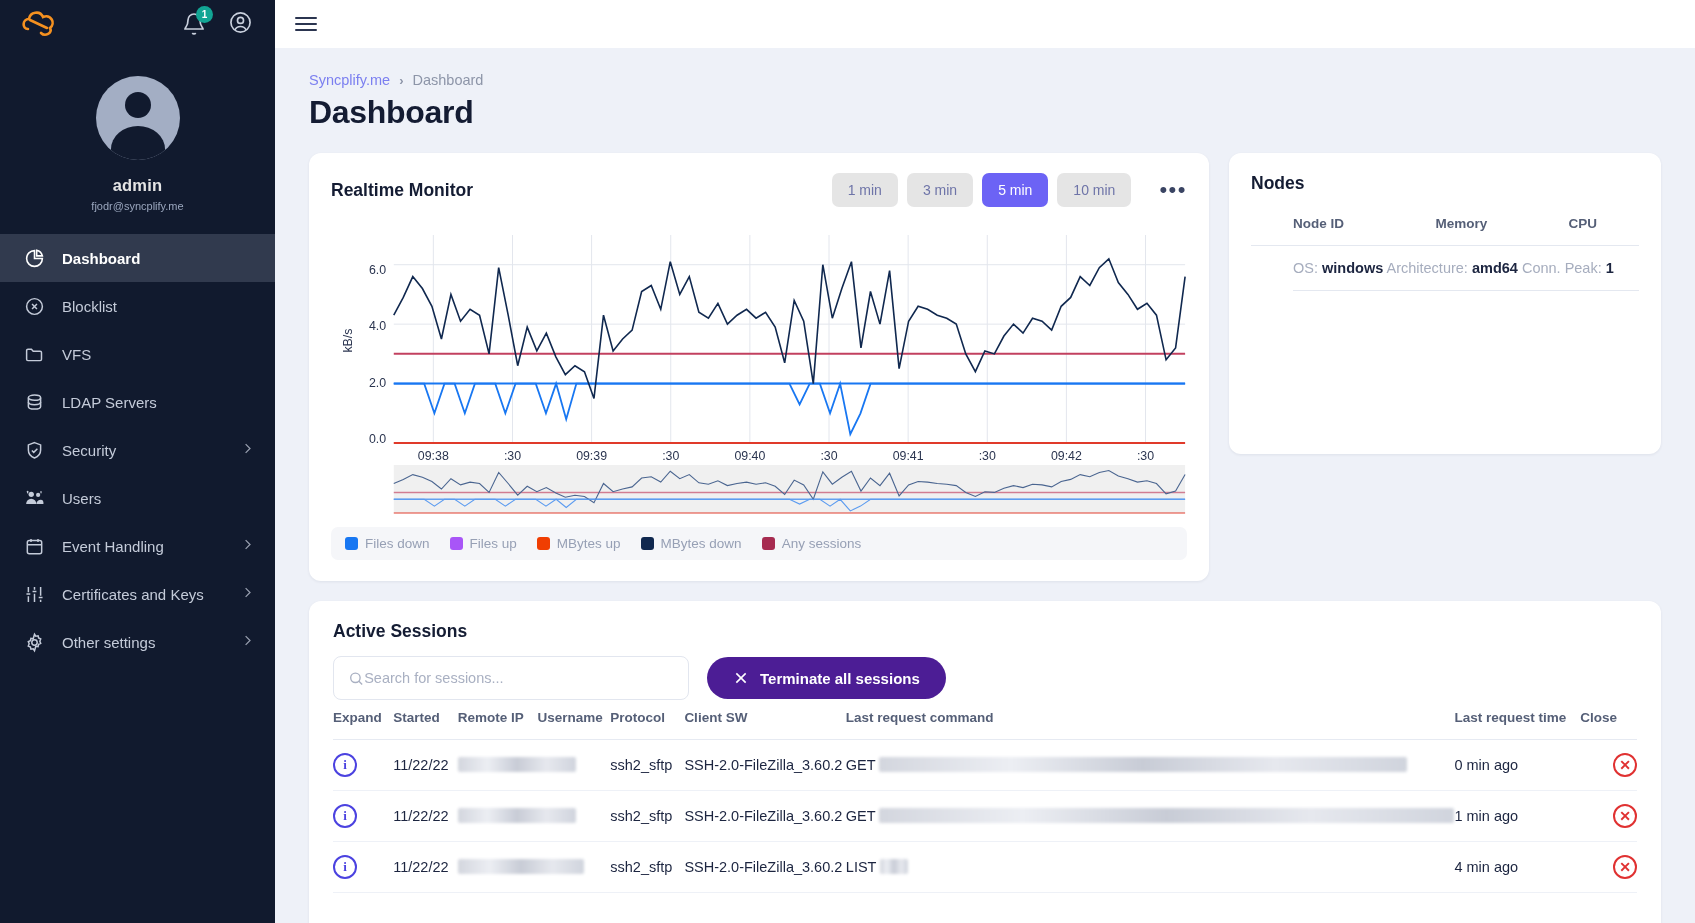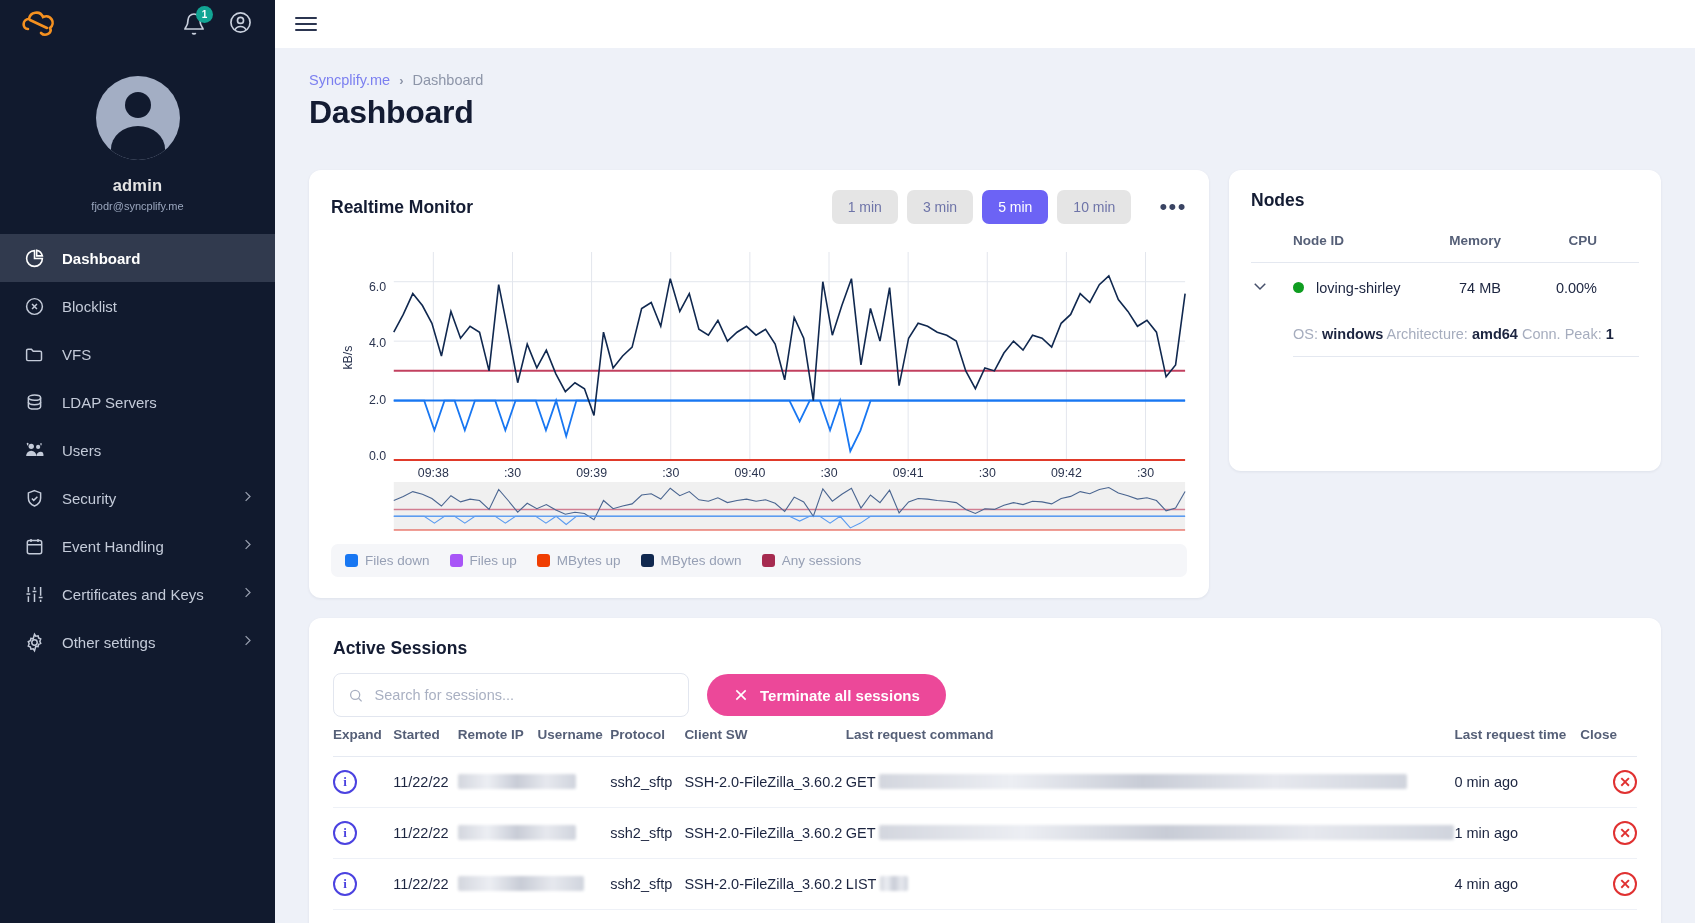--- a/index.html
+++ b/index.html
@@ -71,21 +71,21 @@
   .topbar { height:48px; background:#fff; display:flex; align-items:center; padding-left:20px; flex:0 0 48px;}
   .hamburger { width:22px; cursor:pointer; }
   .hamburger div { height:2px; background:#2b3550; margin:4px 0; border-radius:2px; }
 
   .content { flex:1; padding: 24px 34px 0 34px; overflow:hidden; }
   .crumb { font-size:14.5px; color:#8d95a8; display:flex; align-items:center; gap:9px; }
   .crumb a { color:#7b7ff0; text-decoration:none; cursor:pointer; }
   .crumb .sep { color:#8d95a8; font-size:13px; font-weight:700;}
   .page-title { font-size:32px; font-weight:800; color:#141c33; margin-top:6px; letter-spacing:-.3px;}
 
-  .row { display:flex; gap:20px; margin-top:39px; align-items:flex-start;border-radius:19px;}
+  .row { display:flex; gap:20px; margin-top:22px; align-items:flex-start;border-radius:19px;}
   .card { background:#fff; border-radius:12px; box-shadow: 0 1px 3px rgba(20,30,60,.07); }
 
   .monitor { flex:1; padding:20px 22px 14px 22px; height: 428px;}
   .monitor-head { display:flex; align-items:center; }
   .card-title { font-size:17.5px; font-weight:700; color:#141c33; }
   .seg { margin-left:auto; display:flex; gap:9px; margin-right:28px;}
   .seg button {
     border:0; background:#e5e5e5; color:#6e74a8;
     font-family:inherit; font-size:14px; padding: 9px 16px; border-radius:7px; cursor:pointer;
   }
@@ -109,26 +109,26 @@
   .ntable td { font-size:14.5px; color:#1c2540; padding:14px 0; }
   .nd-dot { width:11px; height:11px; border-radius:50%; background:#0f9d20; display:inline-block; margin-right:12px;}
   .ndetail { font-size:13.5px; padding-bottom:14px; border-bottom:1px solid #e4e8f0; }
   .ndetail .k { color:#a6adbe; }
   .ndetail .v { color:#1c2540; font-weight:600; }
 
   .sessions { margin-top:20px; padding: 20px 24px 0 24px; height: 388px; }
   .s-row { display:flex; align-items:center; gap:18px; margin-top:14px;}
   .search {
     flex:0 0 356px; height:44px; border:1px solid #e2e6ef; border-radius:8px;
-    display:flex; align-items:center; padding: 0 14px; gap:11px;
+    display:flex; align-items:center; padding: 0 14px; 
   }
   .search input { border:0; outline:0; font-family:inherit; font-size:14.5px; color:#2a3350; width:100%; }
   .search input::placeholder { color:#a9b0c2; }
   .termbtn {
-    background:#ec4899; color:#fff; border:0; border-radius:24px;
+    background:#4c1d95; color:#fff; border:0; border-radius:24px;
     height:42px; padding:0 26px; font-family:inherit; font-size:15px; font-weight:600;
     display:flex; align-items:center; gap:11px; cursor:pointer;
   }
 
   .stable { width:100%; border-collapse:collapse; margin-top:10px; }
   .stable th {
     font-size:13.5px; color:#555f77; font-weight:600; text-align:left;
     padding-bottom:14px; border-bottom:1px solid #e6eaf2; white-space:nowrap;
   }
   .stable td { padding:13px 0; border-bottom:1px solid #eef1f7; font-size:14.5px; color:#1c2540; white-space:nowrap;}
@@ -219,45 +219,45 @@
           <ellipse cx="12" cy="6.5" rx="7" ry="3"></ellipse>
           <path d="M5 6.5v5c0 1.7 3.1 3 7 3s7-1.3 7-3v-5"></path>
           <path d="M5 11.5v5c0 1.7 3.1 3 7 3s7-1.3 7-3v-5"></path>
         </svg>
         </span>
       <span class="nav-label">LDAP Servers</span>
     </div>
 
     <div class="nav-item">
       <span class="nav-ico">
+        <svg width="21" height="21" viewBox="0 0 24 24" fill="none" stroke="#c4cbd9" stroke-width="1.7">
+          <path d="M12 3l7 2.6v5.8c0 4.3-2.9 7.7-7 9.1-4.1-1.4-7-4.8-7-9.1V5.6z"></path>
+          <path d="M9 12l2.1 2.1L15.3 10"></path>
+        </svg>
+        </span>
+      <span class="nav-label">Security</span>
+      <span class="chev">
+        <svg width="15" height="15" viewBox="0 0 24 24" fill="none" stroke="#c4cbd9" stroke-width="2">
+            <path d="M9 5l7 7-7 7"></path>
+          </svg>
+      </span>
+    </div>
+
+    <div class="nav-item">
+      <span class="nav-ico">
         <svg width="22" height="22" viewBox="0 0 24 24" fill="#c4cbd9">
           <circle cx="9" cy="8" r="2.9"></circle>
             <circle cx="16.5" cy="8.6" r="2.3"></circle>
           <path d="M3.4 18.5a5.6 5.6 0 0 1 11.2 0z"></path>
           <path d="M14.6 18.5a4.6 4.6 0 0 1 6.3-4.3c.9.7 1.4 1.8 1.4 3v1.3z"></path>
           <rect x="4.3" y="4" width="1.5" height="3" rx=".7"></rect>
           <rect x="19" y="4.4" width="1.3" height="2.6" rx=".6"></rect>
         </svg>
         </span>
       <span class="nav-label">Users</span>
-    </div>
-
-    <div class="nav-item">
-      <span class="nav-ico">
-        <svg width="21" height="21" viewBox="0 0 24 24" fill="none" stroke="#c4cbd9" stroke-width="1.7">
-          <path d="M12 3l7 2.6v5.8c0 4.3-2.9 7.7-7 9.1-4.1-1.4-7-4.8-7-9.1V5.6z"></path>
-          <path d="M9 12l2.1 2.1L15.3 10"></path>
-        </svg>
-        </span>
-      <span class="nav-label">Security</span>
-      <span class="chev">
-        <svg width="15" height="15" viewBox="0 0 24 24" fill="none" stroke="#c4cbd9" stroke-width="2">
-            <path d="M9 5l7 7-7 7"></path>
-          </svg>
-      </span>
     </div>
 
     <div class="nav-item">
       <span class="nav-ico">
         <svg width="21" height="21" viewBox="0 0 24 24" fill="none" stroke="#c4cbd9" stroke-width="1.7">
           <rect x="3.8" y="5.2" width="16.4" height="15" rx="2.2"></rect>
           <path d="M3.8 10h16.4M8 3.5v3.4M16 3.5v3.4"></path>
         </svg>
         </span>
       <span class="nav-label">Event Handling</span>
@@ -408,32 +408,20 @@
           <thead>
               <tr>
             <th style="width:42px"></th>
             <th>Node ID</th>
             <th style="text-align:right;padding-right:34px">Memory</th>
             <th style="text-align:right;padding-right:42px">CPU</th>
           </tr>
             </thead>
           <tbody>
             <tr>
-              <td>
-                <svg width="18" height="18" viewBox="0 0 24 24" fill="none" stroke="#46506b" stroke-width="2">
-                    <path d="M5 9l7 7 7-7"></path>
-                  </svg>
-              </td>
-              <td>
-                <span class="nd-dot"></span><span>loving-shirley</span>
-              </td>
-              <td style="text-align:right;padding-right:34px">74 MB</td>
-              <td style="text-align:right;padding-right:42px">0.00%</td>
-            </tr>
-            <tr>
               <td></td>
               <td class="ndetail" colspan="3">
                 <span class="k">OS:</span>
                 <span class="v">windows</span>
                 <span class="k">Architecture:</span>
                 <span class="v">amd64</span>
                 <span class="k">Conn. Peak:</span>
                 <span class="v">1</span>
               </td>
             </tr>

